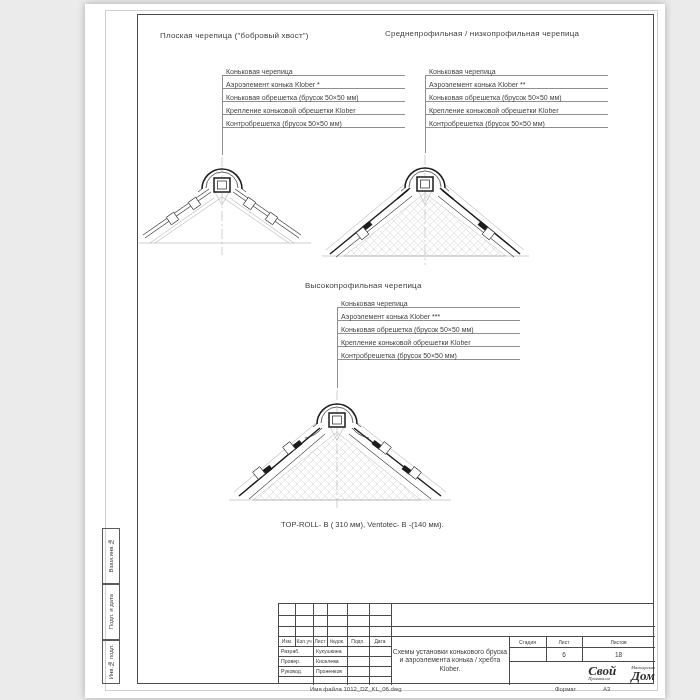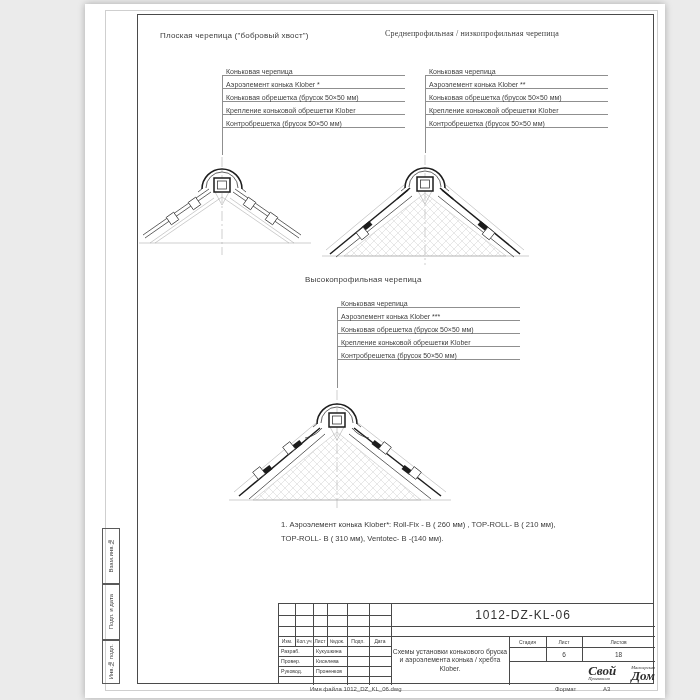--- a/index.html
+++ b/index.html
@@ -49,22 +49,22 @@
       <span>Взам.инв.№</span>
     </div>
   <div class="sidecell" style="top:580px;height:56px;">
       <span>Подп. и дата</span>
     </div>
   <div class="sidecell" style="top:636px;height:44px;">
       <span>Инв.№ подл.</span>
     </div>
 
   <div class="sec-title" style="left:75px;top:27px;">Плоская черепица ("бобровый хвост")</div>
-  <div class="sec-title" style="left:300px;top:25px;font-family:Liberation Serif, serif;">Среднепрофильная  / низкопрофильная  черепица</div>
-  <div class="sec-title" style="left:220px;top:271px;">Высокопрофильная черепица</div>
+  <div class="sec-title" style="left:300px;top:25px;">Среднепрофильная  / низкопрофильная  черепица</div>
+  <div class="sec-title" style="left:220px;top:277px;">Высокопрофильная черепица</div>
 
   <div class="stack" style="left:137px;top:59px;">
     <div class="row"><span>Коньковая черепица</span></div>
     <div class="row"><span>Аэроэлемент конька Klober *</span></div>
     <div class="row"><span>Коньковая обрешетка (брусок 50×50 мм)</span></div>
     <div class="row"><span>Крепление коньковой обрешетки Klober</span></div>
     <div class="row"><span>Контробрешетка (брусок 50×50 мм)</span></div>
   </div>
   <div class="stack" style="left:340px;top:59px;">
     <div class="row"><span>Коньковая черепица</span></div>
@@ -166,21 +166,20 @@
     <path class="t" d="M105,39 L112,52 L119,39"></path>
     <rect class="b wh" x="104" y="25" width="16" height="14"></rect>
     <rect class="m" x="107.5" y="28" width="9" height="8" fill="#e6e6e6"></rect>
     <path class="b" d="M92,36 A20,20 0 0 1 132,36"></path>
     <path class="m" d="M96,35 A16,16 0 0 1 128,35"></path>
     <line class="m" x1="88" y1="39" x2="93" y2="35"></line>
     <line class="m" x1="136" y1="39" x2="131" y2="35"></line>
   </svg>
 
   <div class="notes">
-    <div>1. Аэроэлемент конька  Klober*: Roll-Fix - B ( 260 мм) , TOP-ROLL- B ( 210 мм),</div>
     <div> TOP-ROLL- B ( 310 мм),  Ventotec- B -(140 мм).</div>
   </div>
 
   <div class="stamp">
     <div class="vl" style="left:16px;top:0;height:42px;"></div>
     <div class="vl" style="left:34px;top:0;height:81px;"></div>
     <div class="vl" style="left:48px;top:0;height:42px;"></div>
     <div class="vl" style="left:68px;top:0;height:81px;"></div>
     <div class="vl" style="left:90px;top:0;height:81px;"></div>
     <div class="vl" style="left:112px;top:0;height:81px;"></div>
@@ -190,21 +189,20 @@
     <div class="hl" style="left:0;top:11px;width:112px;"></div>
     <div class="hl" style="left:0;top:22px;width:376px;"></div>
     <div class="hl" style="left:0;top:32px;width:376px;"></div>
     <div class="hl" style="left:0;top:42px;width:112px;"></div>
     <div class="hl" style="left:0;top:52px;width:112px;"></div>
     <div class="hl" style="left:0;top:62px;width:112px;"></div>
     <div class="hl" style="left:0;top:72px;width:112px;"></div>
     <div class="hl" style="left:230px;top:43px;width:146px;"></div>
     <div class="hl" style="left:230px;top:57px;width:146px;"></div>
 
-    <div class="docnum">1012-DZ-KL-06</div>
 
     <div class="cell" style="left:0;top:32px;width:16px;height:10px;">Изм.</div>
     <div class="cell" style="left:16px;top:32px;width:18px;height:10px;">Кол.уч</div>
     <div class="cell" style="left:34px;top:32px;width:14px;height:10px;">Лист</div>
     <div class="cell" style="left:48px;top:32px;width:20px;height:10px;">№док.</div>
     <div class="cell" style="left:68px;top:32px;width:22px;height:10px;">Подп.</div>
     <div class="cell" style="left:90px;top:32px;width:22px;height:10px;">Дата</div>
 
     <div class="cell left" style="left:0;top:42px;width:34px;height:10px;font-size:5.2px;">Разраб.</div>
     <div class="cell left" style="left:35px;top:42px;width:33px;height:10px;font-size:5.2px;">Кукушкина</div>

